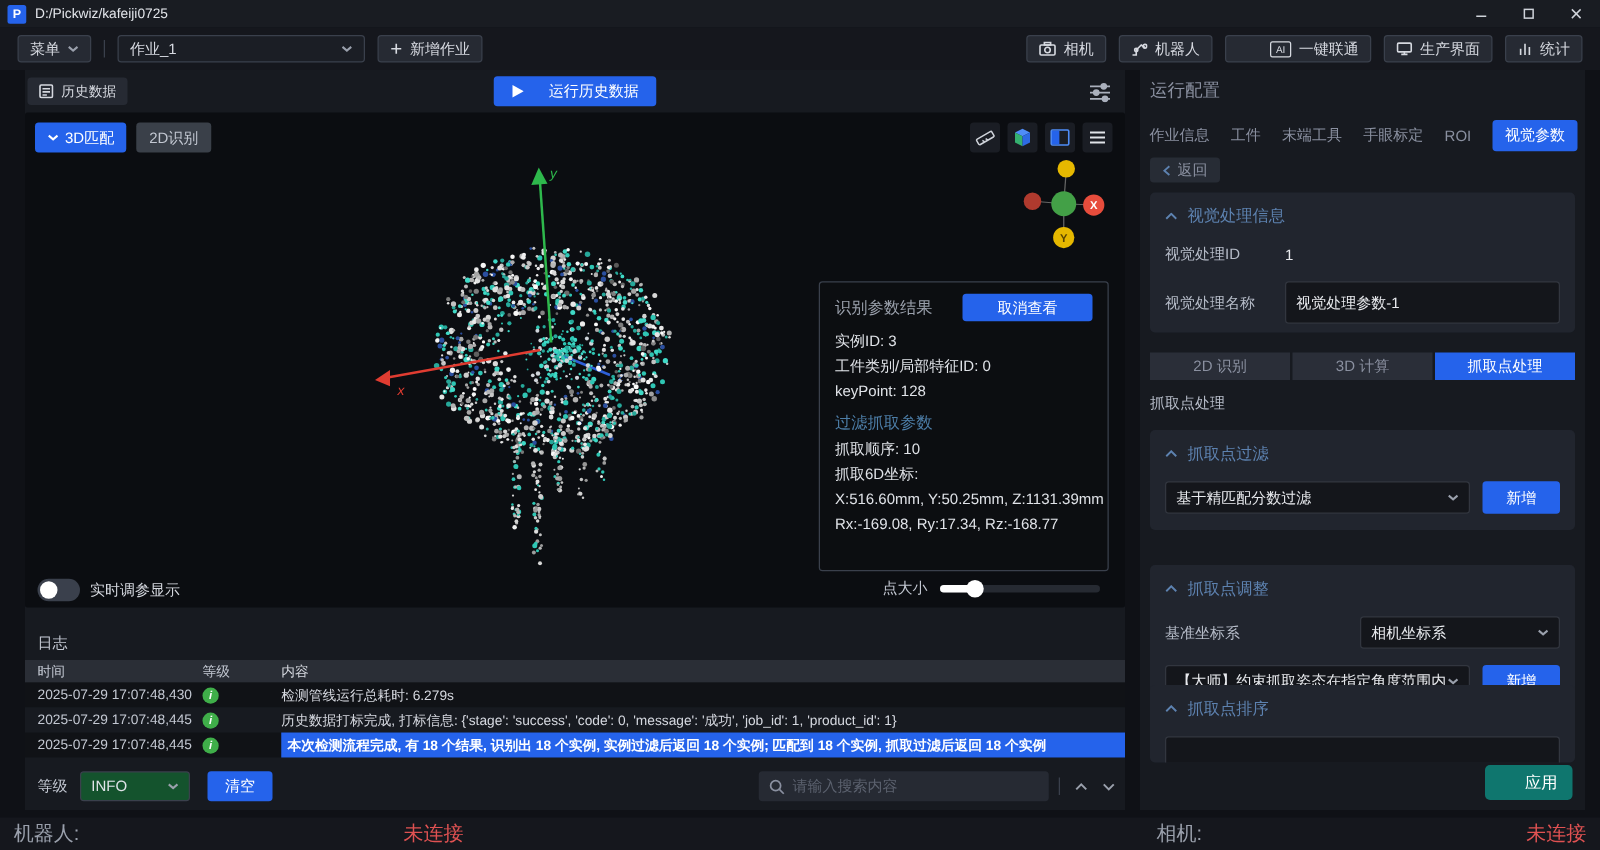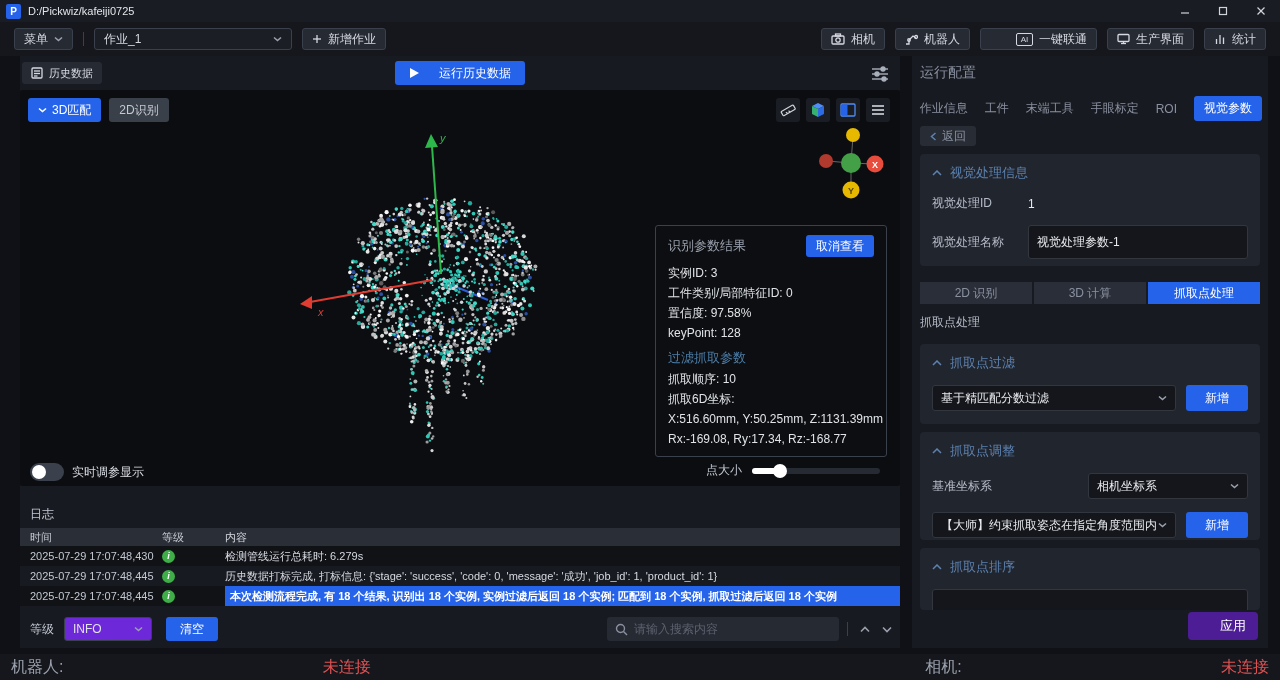--- a/index.html
+++ b/index.html
@@ -37,21 +37,21 @@
 .vp-tab.active{background:#2563eb;color:#fff;}
 .vp-tab.inactive{background:#3a4049;color:#c3c8d2;}
 .vp-tools{position:absolute;right:10px;top:8px;display:flex;gap:6px;z-index:5;}
 .vp-tool{width:24px;height:24px;border-radius:3px;display:flex;align-items:center;justify-content:center;background:rgba(40,44,52,.55);cursor:pointer;}
 .gizmo{position:absolute;right:12px;top:34px;width:74px;height:82px;z-index:4;}
 .cloud-svg{position:absolute;left:0;top:0;width:880px;height:396px;}
 
 .result-panel{position:absolute;left:635px;top:135px;width:232px;height:232px;background:rgba(12,14,18,.9);border:1px solid #3a404c;border-radius:3px;padding:9px 12px;z-index:6;}
 .rp-head{display:flex;align-items:center;justify-content:space-between;margin-bottom:6px;}
 .rp-title{font-size:13px;color:#9aa0ac;}
-.rp-cancel{height:22px;padding:0 10px;background:#2563eb;border-radius:3px;color:#fff;font-size:12px;display:flex;align-items:center;cursor:pointer;}
+.rp-cancel{height:22px;padding:0 28px;background:#2563eb;border-radius:3px;color:#fff;font-size:12px;display:flex;align-items:center;cursor:pointer;}
 .rp-line{font-size:12px;color:#e0e3e8;line-height:20px;white-space:nowrap;}
 .rp-sub{font-size:13px;color:#4d7ea8;margin:6px 0 2px;}
 
 .realtime{position:absolute;left:10px;top:373px;display:flex;align-items:center;gap:8px;z-index:6;}
 .toggle{width:34px;height:18px;border-radius:9px;background:#3a404c;position:relative;cursor:pointer;}
 .toggle-knob{position:absolute;left:2px;top:2px;width:14px;height:14px;border-radius:50%;background:#fff;}
 .realtime-label{font-size:12px;color:#d6d9e0;}
 
 .pointsize{position:absolute;left:686px;top:372px;width:174px;display:flex;align-items:center;gap:10px;z-index:6;}
 .ps-label{font-size:12px;color:#c3c8d2;white-space:nowrap;}
@@ -67,53 +67,53 @@
 .log-row:nth-child(1){background:#101216;}
 .log-row:nth-child(2){background:#171a20;}
 .log-row:nth-child(3){background:#101216;}
 .col-time{width:138px;padding-left:10px;flex:0 0 auto;}
 .col-level{width:67px;flex:0 0 auto;display:flex;align-items:center;padding-left:4px;}
 .col-content{flex:1;height:100%;display:flex;align-items:center;white-space:nowrap;overflow:hidden;color:#d6d9e0;}
 .col-content.hl{background:#2563eb;color:#fff;font-weight:bold;padding-left:5px;}
 .info-badge{width:13px;height:13px;border-radius:50%;background:#3fae49;color:#fff;font-size:9px;font-style:italic;font-weight:bold;display:flex;align-items:center;justify-content:center;}
 .log-controls{position:absolute;left:0;top:560px;width:880px;height:26px;display:flex;align-items:center;}
 .lvl-label{margin-left:10px;font-size:12px;color:#c3c8d2;}
-.lvl-select{margin-left:10px;width:88px;height:24px;background:#6d28d9;border:1px solid #3a404c;border-radius:3px;display:flex;align-items:center;justify-content:space-between;padding:0 8px;font-size:12px;color:#e0e3e8;cursor:pointer;}
+.lvl-select{margin-left:10px;width:88px;height:24px;background:#14532d;border:1px solid #3a404c;border-radius:3px;display:flex;align-items:center;justify-content:space-between;padding:0 8px;font-size:12px;color:#e0e3e8;cursor:pointer;}
 .clear-btn{margin-left:14px;width:52px;height:24px;background:#2563eb;border-radius:3px;color:#fff;font-size:12px;display:flex;align-items:center;justify-content:center;cursor:pointer;}
 .search-box{margin-left:auto;width:232px;height:24px;background:#262a33;border-radius:3px;display:flex;align-items:center;padding:0 8px;gap:6px;}
 .search-box input{flex:1;background:transparent;border:none;outline:none;color:#e0e3e8;font-size:12px;font-family:inherit;}
 .search-box input::placeholder{color:#5b616e;}
 .s-sep{width:1px;height:14px;background:#3a404c;margin:0 8px;}
 .nav-chev{width:18px;height:18px;display:flex;align-items:center;justify-content:center;cursor:pointer;margin-right:4px;}
 
 
 .sidebar{position:absolute;left:912px;top:56px;width:356px;height:592px;background:#171a20;}
 .sb-title{position:absolute;left:8px;top:8px;font-size:14px;color:#8a90a0;}
 .sb-tabs{position:absolute;right:6px;top:40px;display:flex;align-items:center;gap:17px;font-size:12px;color:#8a90a0;}
 .sb-tab{cursor:pointer;white-space:nowrap;}
 .sb-tab.active{background:#2563eb;color:#fff;padding:4px 10px;border-radius:3px;}
 .back-btn{position:absolute;left:8px;top:70px;height:20px;padding:0 10px;background:#272c35;border-radius:3px;display:flex;align-items:center;gap:5px;color:#8a90a0;font-size:12px;cursor:pointer;}
 .card{position:absolute;left:8px;width:340px;background:#21252e;border-radius:4px;padding:10px 12px;}
 .card1{top:98px;height:112px;}
 .card2{top:288px;height:80px;}
-.card3{top:376px;height:108px;}
+.card3{top:396px;height:108px;}
 .card4{top:492px;height:62px;overflow:hidden;}
 .card-header{display:flex;align-items:center;gap:8px;color:#5d82b0;font-size:13px;}
 .form-row{display:flex;align-items:center;margin-top:13px;}
 .form-label{width:96px;color:#b6bcc8;font-size:12px;flex:0 0 auto;}
 .form-value{color:#e8eaee;font-size:12px;}
 .text-input{flex:1;height:28px;background:#14161b;border:1px solid #32363f;border-radius:3px;color:#e8eaee;font-size:12px;padding:16px 8px;display:flex;align-items:center;}
 .proc-tabs{position:absolute;left:8px;top:226px;width:340px;height:22px;display:flex;gap:2px;}
 .proc-tab{flex:1;display:flex;align-items:center;justify-content:center;font-size:12px;background:#2a2e38;color:#8a90a0;cursor:pointer;}
 .proc-tab.active{background:#2563eb;color:#fff;}
 .section-label{position:absolute;left:8px;top:258px;font-size:12px;color:#b6bcc8;}
 .select{height:26px;background:#14161b;border:1px solid #32363f;border-radius:3px;display:flex;align-items:center;justify-content:space-between;padding:0 8px;font-size:12px;color:#e8eaee;cursor:pointer;min-width:0;}
 .select .sel-txt{overflow:hidden;text-overflow:ellipsis;white-space:nowrap;}
 .add-btn{width:62px;height:26px;background:#2563eb;border-radius:3px;color:#fff;display:flex;align-items:center;justify-content:center;font-size:12px;flex:0 0 auto;cursor:pointer;}
-.apply-btn{position:absolute;right:10px;top:556px;width:70px;height:28px;background:#4c1d95;border-radius:4px;color:#fff;display:flex;align-items:center;justify-content:center;font-size:13px;cursor:pointer;padding-left:20px;}
+.apply-btn{position:absolute;right:10px;top:556px;width:70px;height:28px;background:#0f766e;border-radius:4px;color:#fff;display:flex;align-items:center;justify-content:center;font-size:13px;cursor:pointer;padding-left:20px;}
 
 
 .statusbar{position:absolute;left:0;bottom:0;width:1280px;height:26px;background:#15171d;display:flex;align-items:center;padding:0 11px;font-size:16px;gap:6px;justify-content:space-between;}
 .st-label{color:#9aa0ac;}
 .st-bad{color:#e05252;}
 .st-gap{width:36px;}
 </style>
 </head>
 <body>
 
@@ -1836,21 +1836,20 @@
         </g>
       </svg>
 
       <div class="result-panel">
         <div class="rp-head">
           <div class="rp-title">识别参数结果</div>
           <div class="rp-cancel">取消查看</div>
         </div>
         <div class="rp-line">实例ID: 3</div>
         <div class="rp-line">工件类别/局部特征ID: 0</div>
-        <div class="rp-line">置信度: 97.58%</div>
         <div class="rp-line">keyPoint: 128</div>
         <div class="rp-sub">过滤抓取参数</div>
         <div class="rp-line">抓取顺序: 10</div>
         <div class="rp-line">抓取6D坐标:</div>
         <div class="rp-line">X:516.60mm, Y:50.25mm, Z:1131.39mm</div>
         <div class="rp-line">Rx:-169.08, Ry:17.34, Rz:-168.77</div>
       </div>
 
       <div class="realtime">
         <div class="toggle">

